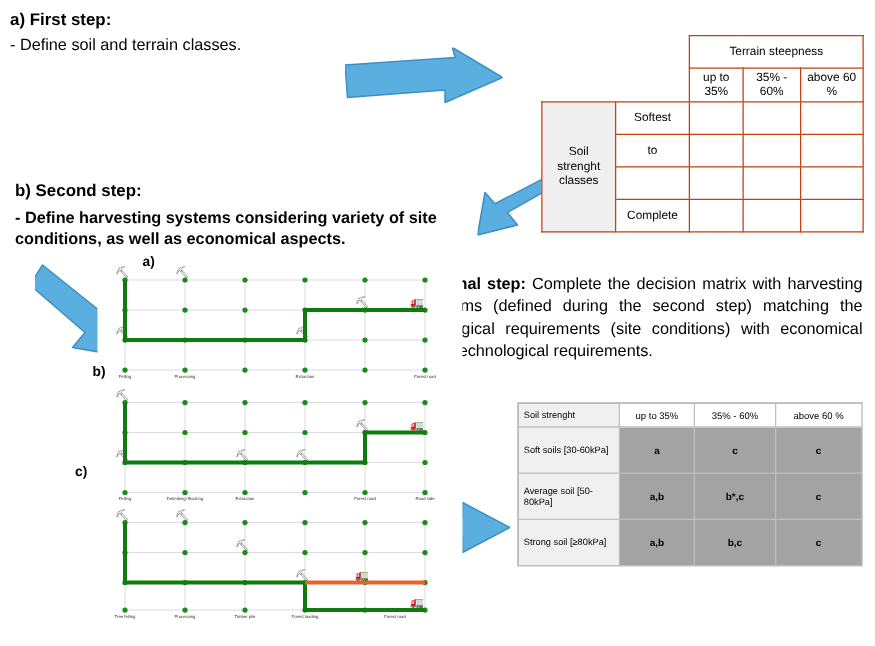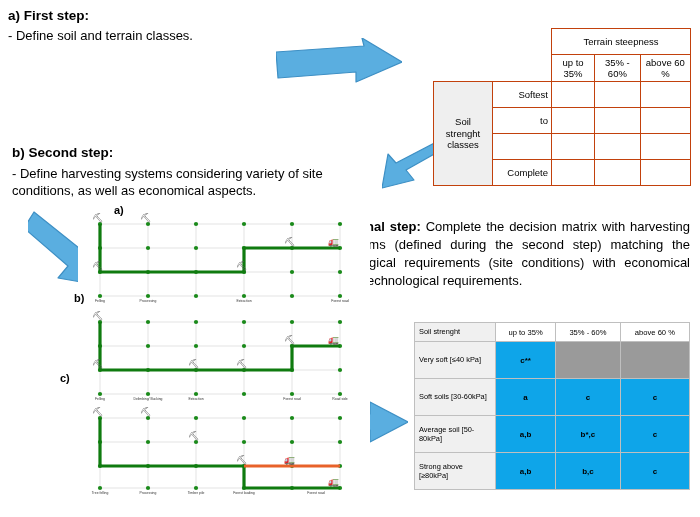--- a/index.html
+++ b/index.html
@@ -28,21 +28,21 @@
     font-weight: bold;
     line-height: 1.25;
   }
   .step-body {
     font-size: 13px;
     line-height: 1.3;
   }
   #stepA { left: 8px; top: 8px; width: 300px; }
   #stepA-body { left: 8px; top: 28px; width: 320px; }
   #stepB { left: 12px; top: 145px; width: 300px; }
-  #stepB-body { left: 12px; top: 166px; width: 355px; }
+  #stepB-body { left: 12px; top: 166px; width: 355px; font-weight: bold; }
 
   #stepC {
     left: 338px; top: 218px; width: 352px;
     font-size: 13px; line-height: 1.38;
     text-align: justify;
   }
   #stepC b { font-weight: bold; }
 
   
   .arrow { position: absolute; }
@@ -65,33 +65,33 @@
   #table1 .hdr-span { font-size: 9.5px; }
   #table1 .soilcell {
     background: #efefef;
     width: 52px;
     font-size: 9.5px;
     line-height: 1.2;
   }
   #table1 .rowlabel {
     background: #ffffff;
     width: 52px;
-    text-align: right;
+    text-align: center;
     font-size: 9.5px;
   }
   #table1 .blank { background: #ffffff; }
   #table1 .corner { border: none; background: #ffffff; }
 
   
   #table2 {
     left: 414px; top: 322px;
     width: 276px;
     border-collapse: collapse;
     font-size: 7.6px;
-    background: #0ea5e9;
+    background: #a3a3a3;
   }
   #table2 td {
     border: 1px solid #bfbfbf;
     text-align: center;
     vertical-align: middle;
     height: 34px;
     padding: 1px 2px;
   }
   #table2 .hdr {
     height: 16px;
@@ -212,39 +212,33 @@
 
   <table class="abs" id="table2">
     <tbody>
         <tr>
       <td class="hdr rowhead">Soil strenght</td>
       <td class="hdr">up to 35%</td>
       <td class="hdr">35% - 60%</td>
       <td class="hdr">above 60 %</td>
     </tr>
     <tr>
-      <td class="rowhead">Very soft [≤40 kPa]</td>
-      <td class="val">c**</td>
-      <td class="greyed"></td>
-      <td class="greyed"></td>
-    </tr>
-    <tr>
       <td class="rowhead">Soft soils [30-60kPa]</td>
       <td class="val">a</td>
       <td class="val">c</td>
       <td class="val">c</td>
     </tr>
     <tr>
       <td class="rowhead">Average soil [50-80kPa]</td>
       <td class="val">a,b</td>
       <td class="val">b*,c</td>
       <td class="val">c</td>
     </tr>
     <tr>
-      <td class="rowhead">Strong above [≥80kPa]</td>
+      <td class="rowhead">Strong soil [≥80kPa]</td>
       <td class="val">a,b</td>
       <td class="val">b,c</td>
       <td class="val">c</td>
     </tr>
   </tbody>
     </table>
 
   <div class="abs" id="figpanel">
 
     <svg class="gridsvg" width="292" height="295" viewBox="0 0 292 295">

